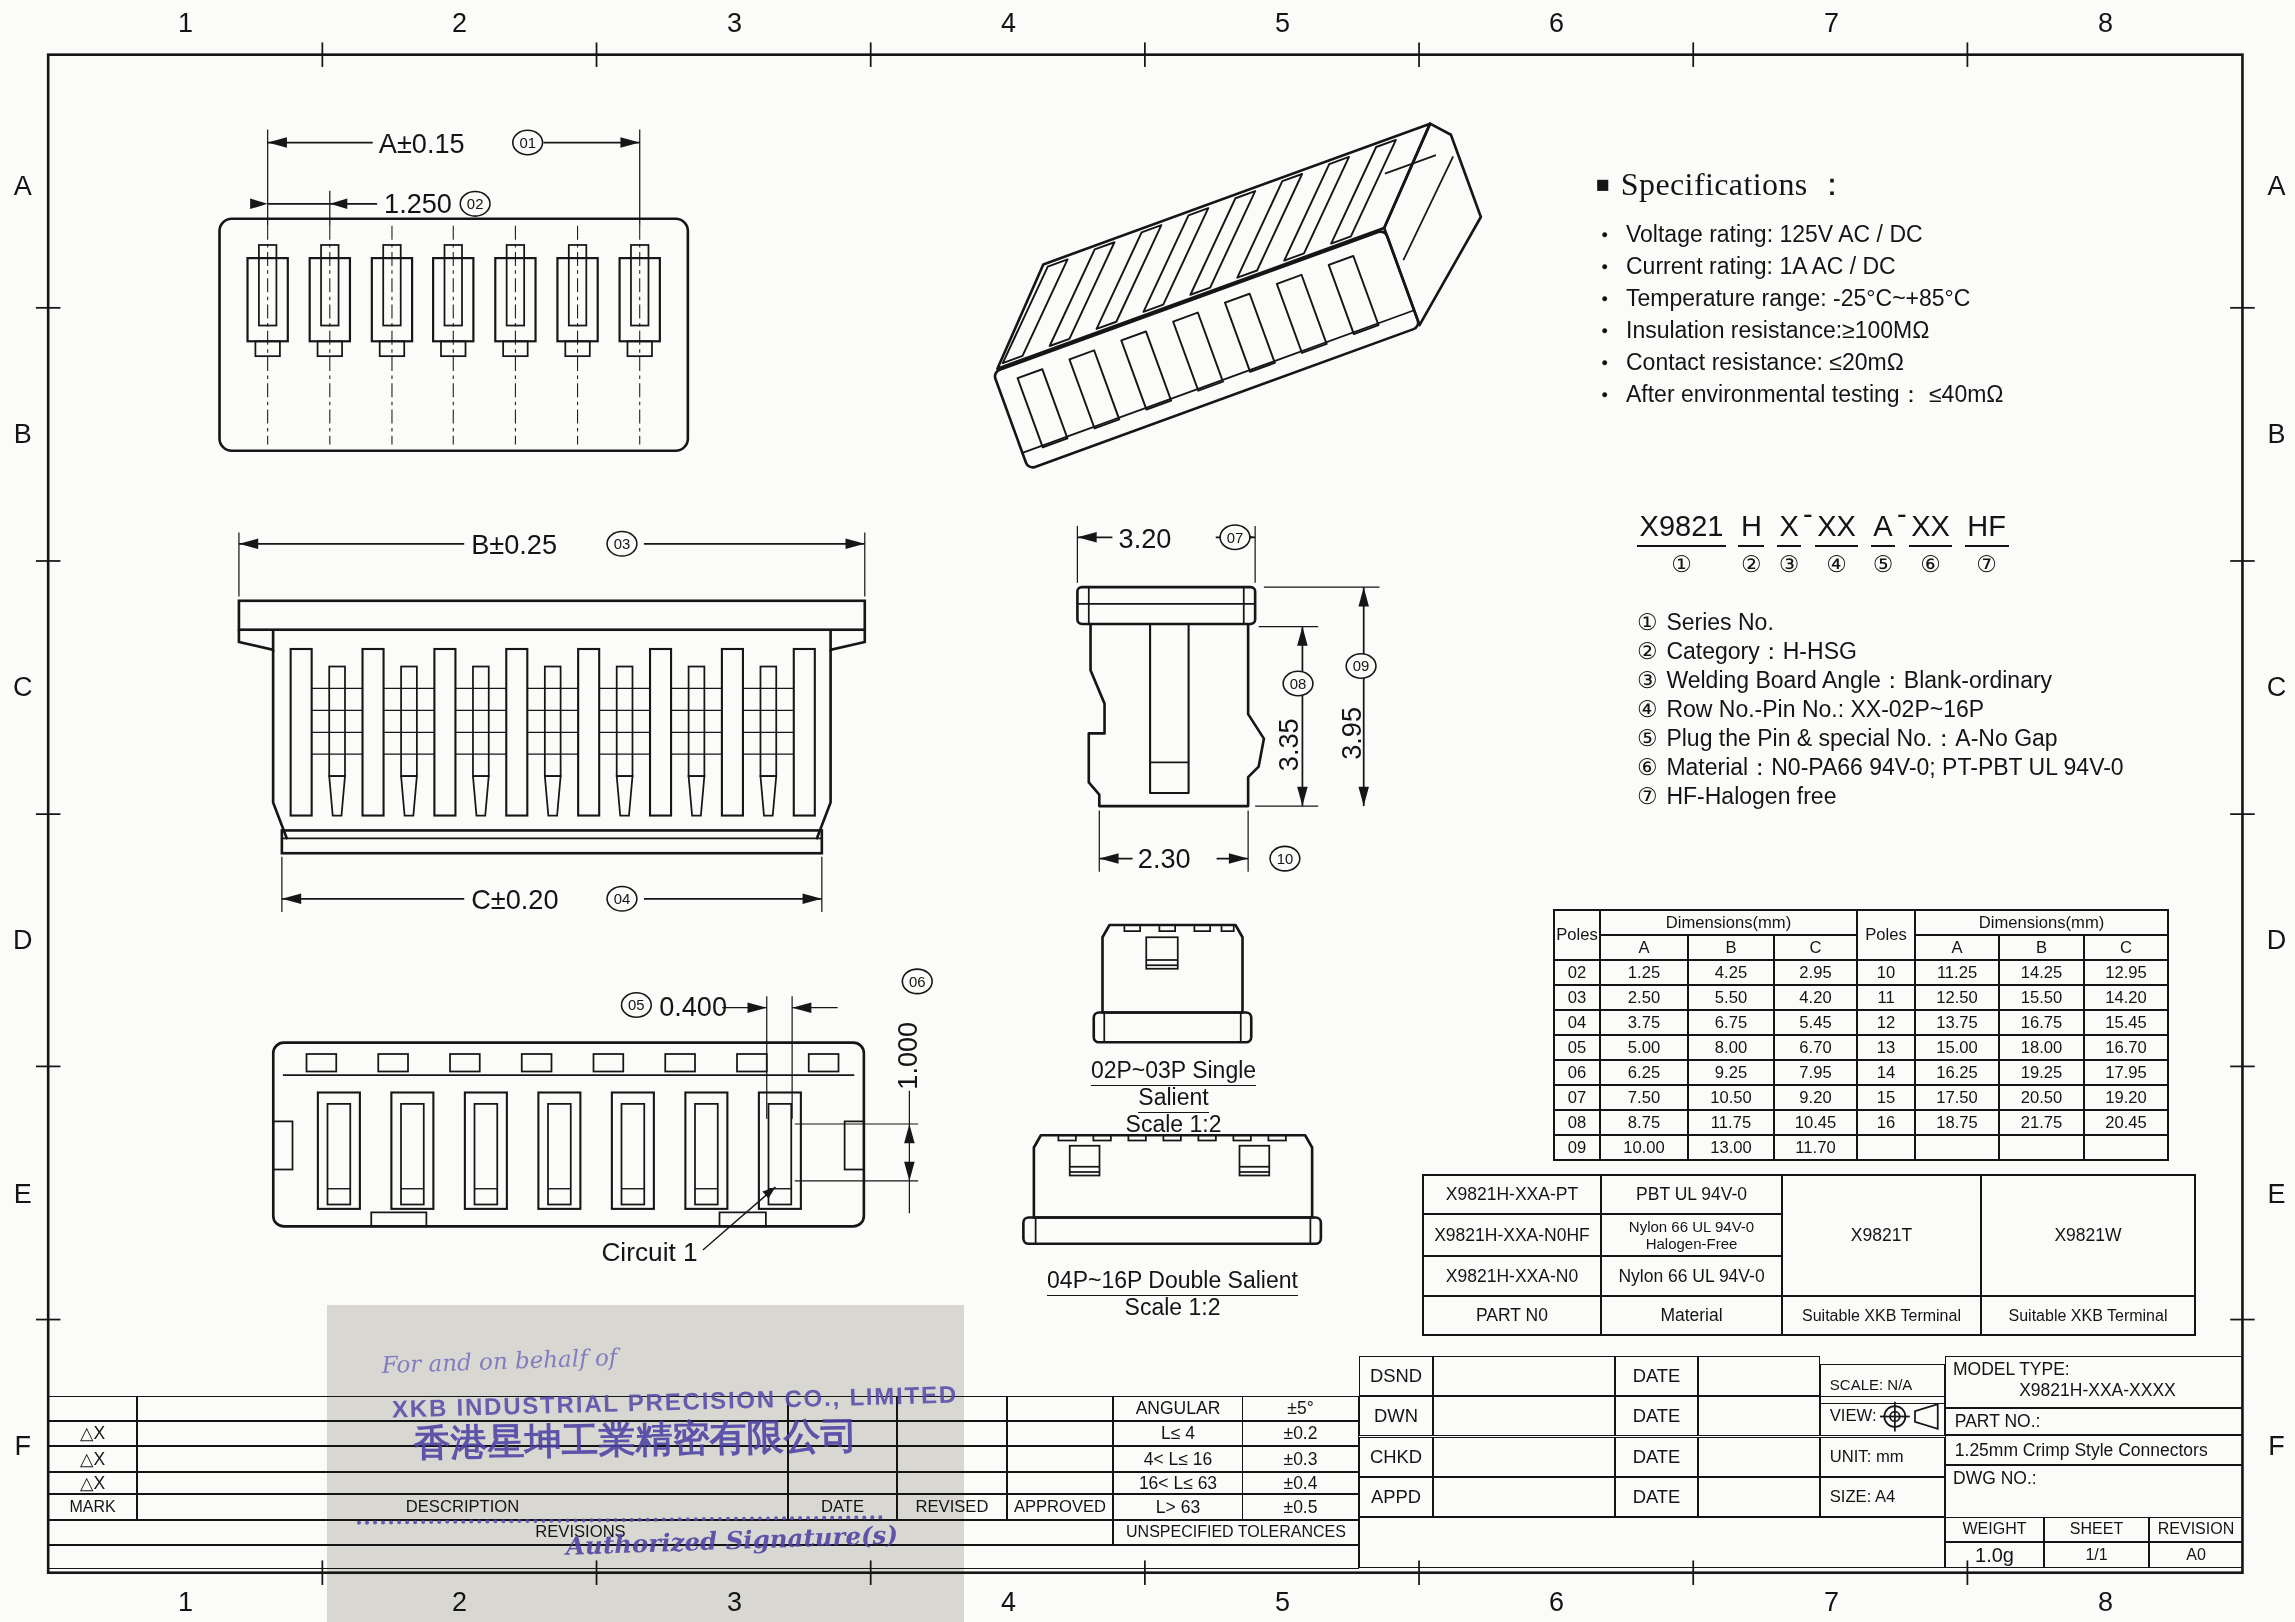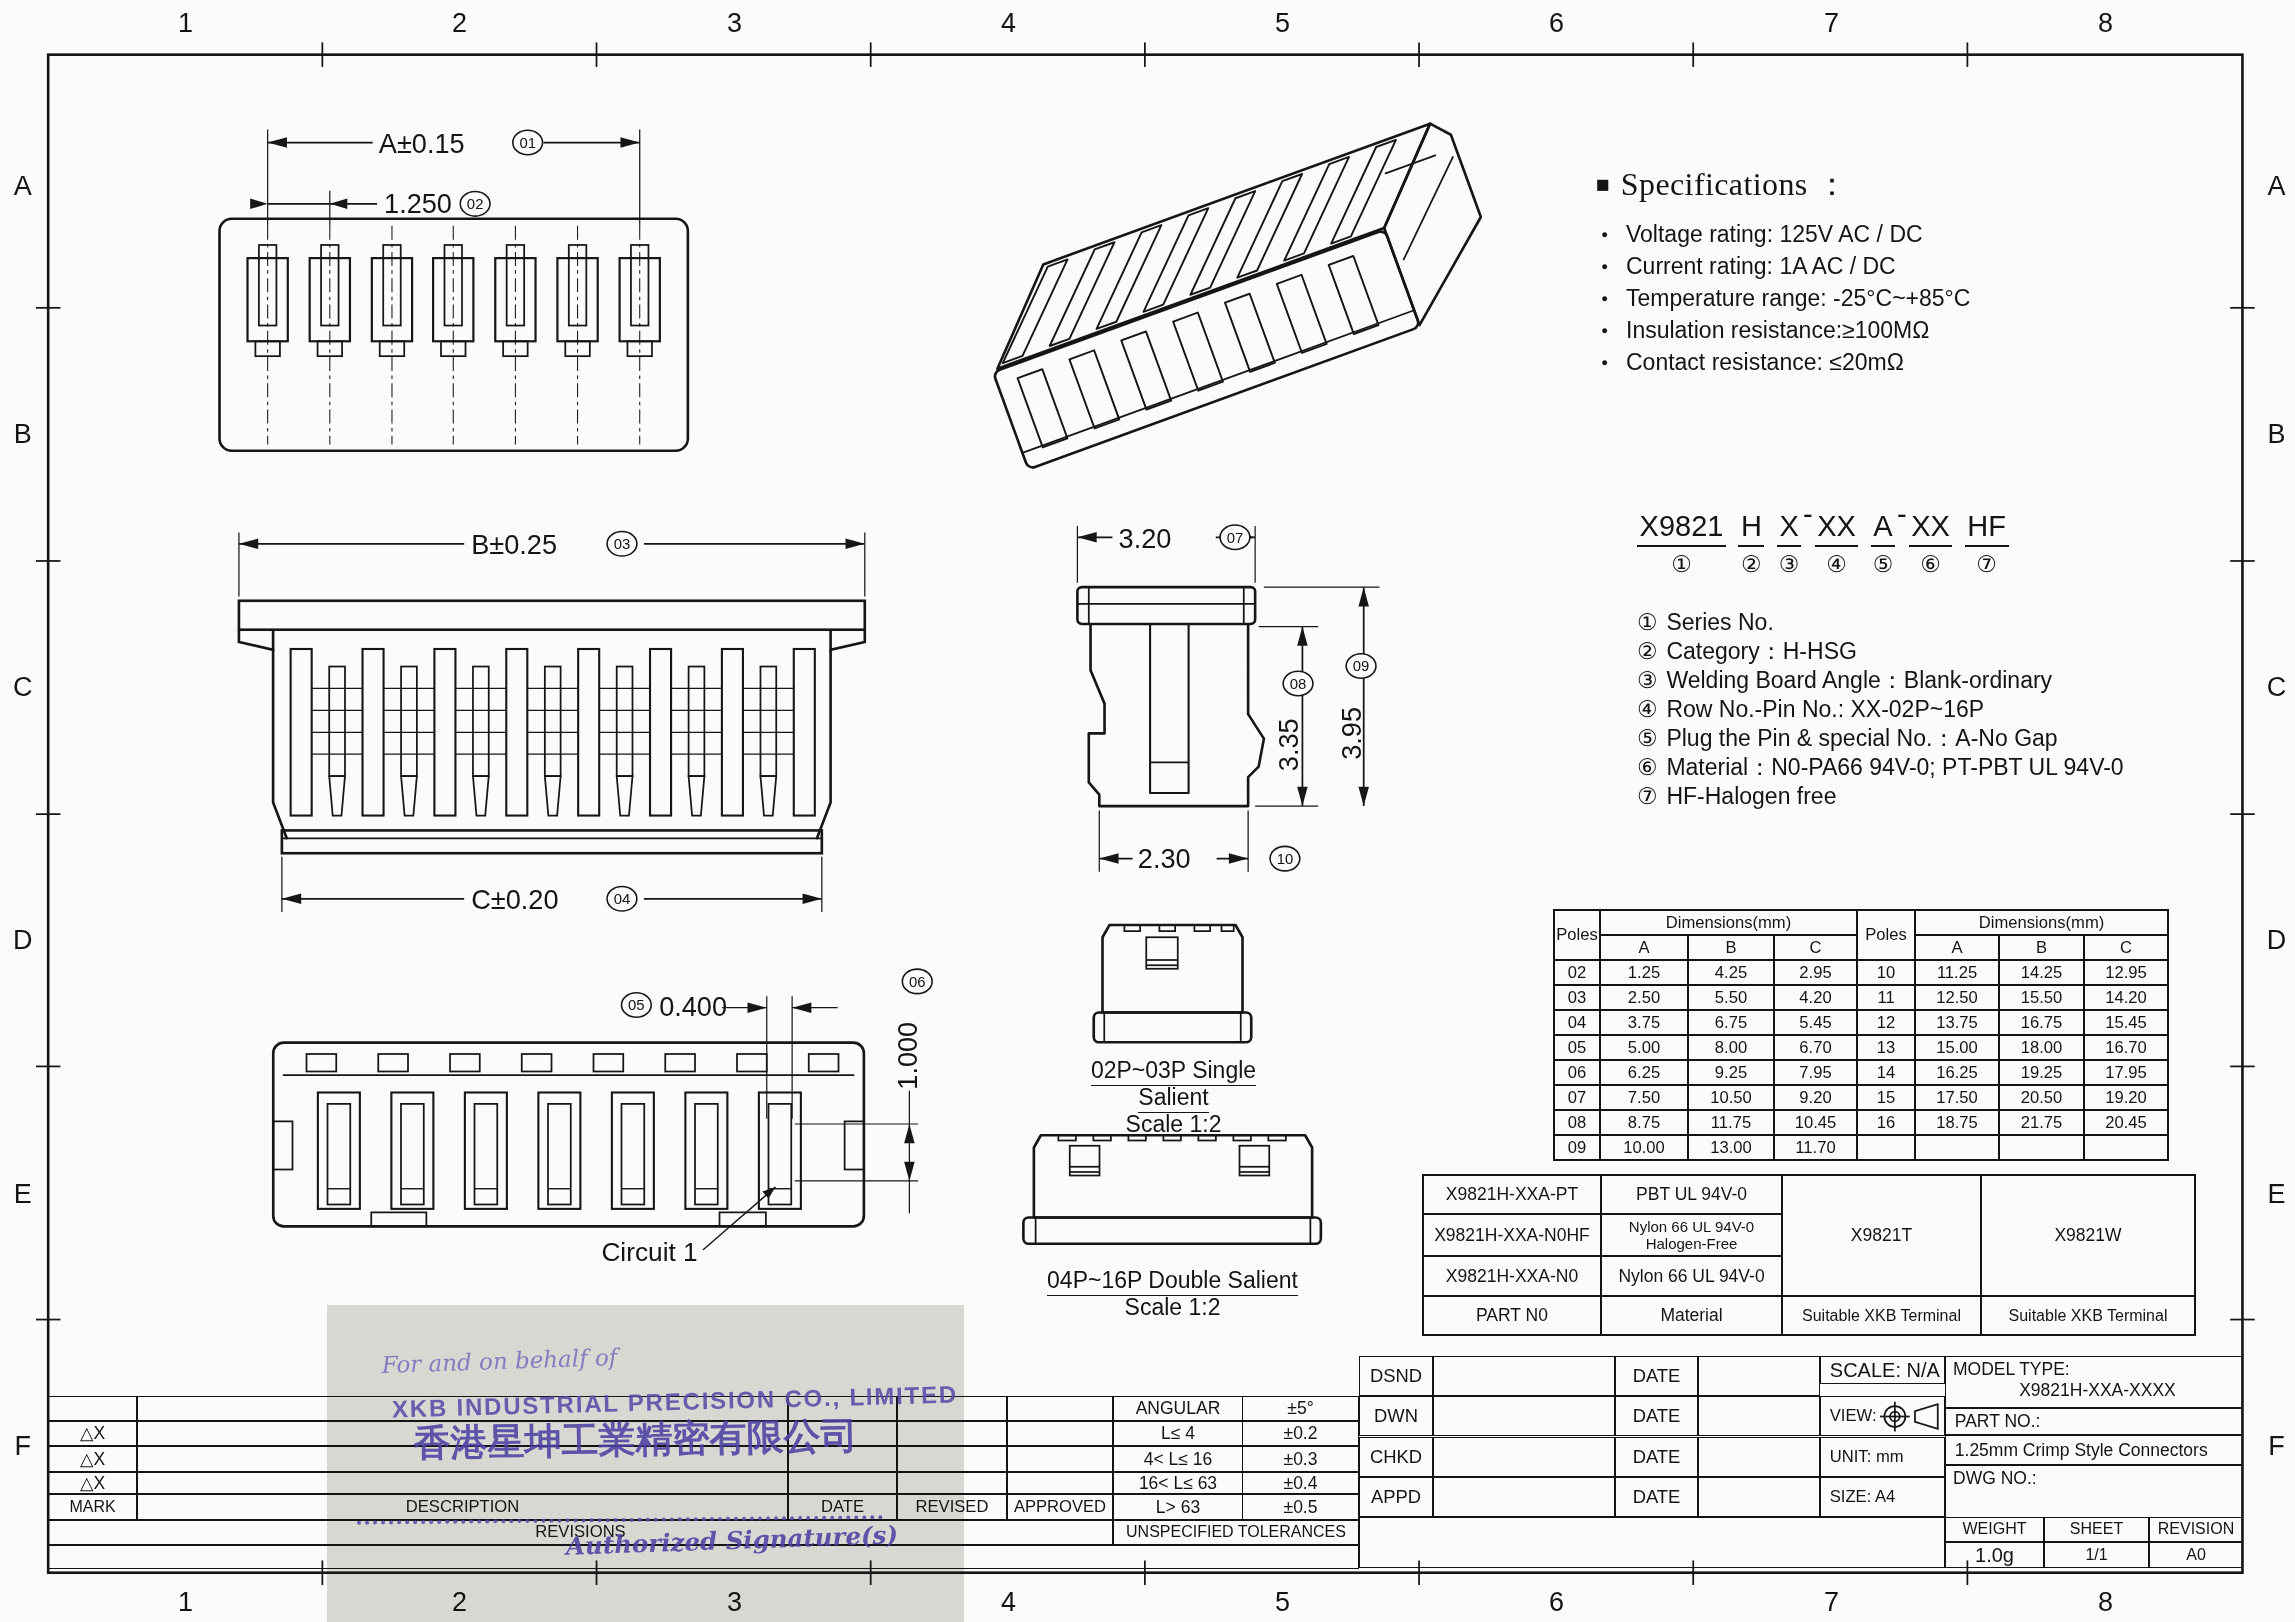--- a/index.html
+++ b/index.html
@@ -403,20 +403,21 @@
   </div>
 
   <div id="specs" class="abs z1">
     <div class="head"><span class="sq">■</span><span>Specifications</span> <span>：</span></div>
     <ul>
       <li>Voltage rating: 125V AC / DC</li>
       <li>Current rating:  1A  AC / DC</li>
       <li>Temperature range: -25°C~+85°C</li>
       <li>Insulation resistance:≥100MΩ</li>
       <li>Contact resistance: ≤20mΩ</li>
+      <li>After environmental testing：  ≤40mΩ</li>
     </ul>
   </div>
 
   <div id="pcode" class="abs z1">
     <div class="codeline">
       <span class="seg">
           <span class="t">X9821</span>
           <span class="n">①</span>
         </span><span class="gap"></span><span class="seg">
           <span class="t">H</span>
@@ -655,21 +656,21 @@
     <div class="cellblock" style="left:256px;top:0;width:83px;height:40px;font-size:18.4px">DATE</div>
     <div class="cellblock" style="left:256px;top:40px;width:83px;height:40px;font-size:18.4px">DATE</div>
     <div class="cellblock" style="left:256px;top:81px;width:83px;height:40px;font-size:18.4px">DATE</div>
     <div class="cellblock" style="left:256px;top:121px;width:83px;height:40px;font-size:18.4px">DATE</div>
 
     <div class="cellblock" style="left:339px;top:0;width:122px;height:40px"></div>
     <div class="cellblock" style="left:339px;top:40px;width:122px;height:40px"></div>
     <div class="cellblock" style="left:339px;top:81px;width:122px;height:40px"></div>
     <div class="cellblock" style="left:339px;top:121px;width:122px;height:40px"></div>
 
-    <div class="cellblock leftalign" style="left:461px;top:0;width:125px;height:28px;font-size:20px">SCALE: N/A</div>
+    <div class="cellblock leftalign" style="left:461px;top:8px;width:125px;height:40px;font-size:15px">SCALE: N/A</div>
     <div class="cellblock leftalign" style="left:461px;top:40px;width:125px;height:40px;font-size:16.6px">
       <span>VIEW:</span>
       <svg width="63" height="35" viewBox="0 0 72 40" style="margin-left:3.5px">
         <g fill="none" stroke="#161616" stroke-width="2">
           <circle cx="17" cy="20" r="12"></circle>
             <circle cx="17" cy="20" r="5.5"></circle>
           <line x1="0" y1="20" x2="34" y2="20"></line>
             <line x1="17" y1="3" x2="17" y2="37"></line>
           <polygon points="40,14 40,26 66,34 66,6"></polygon>
         </g>

